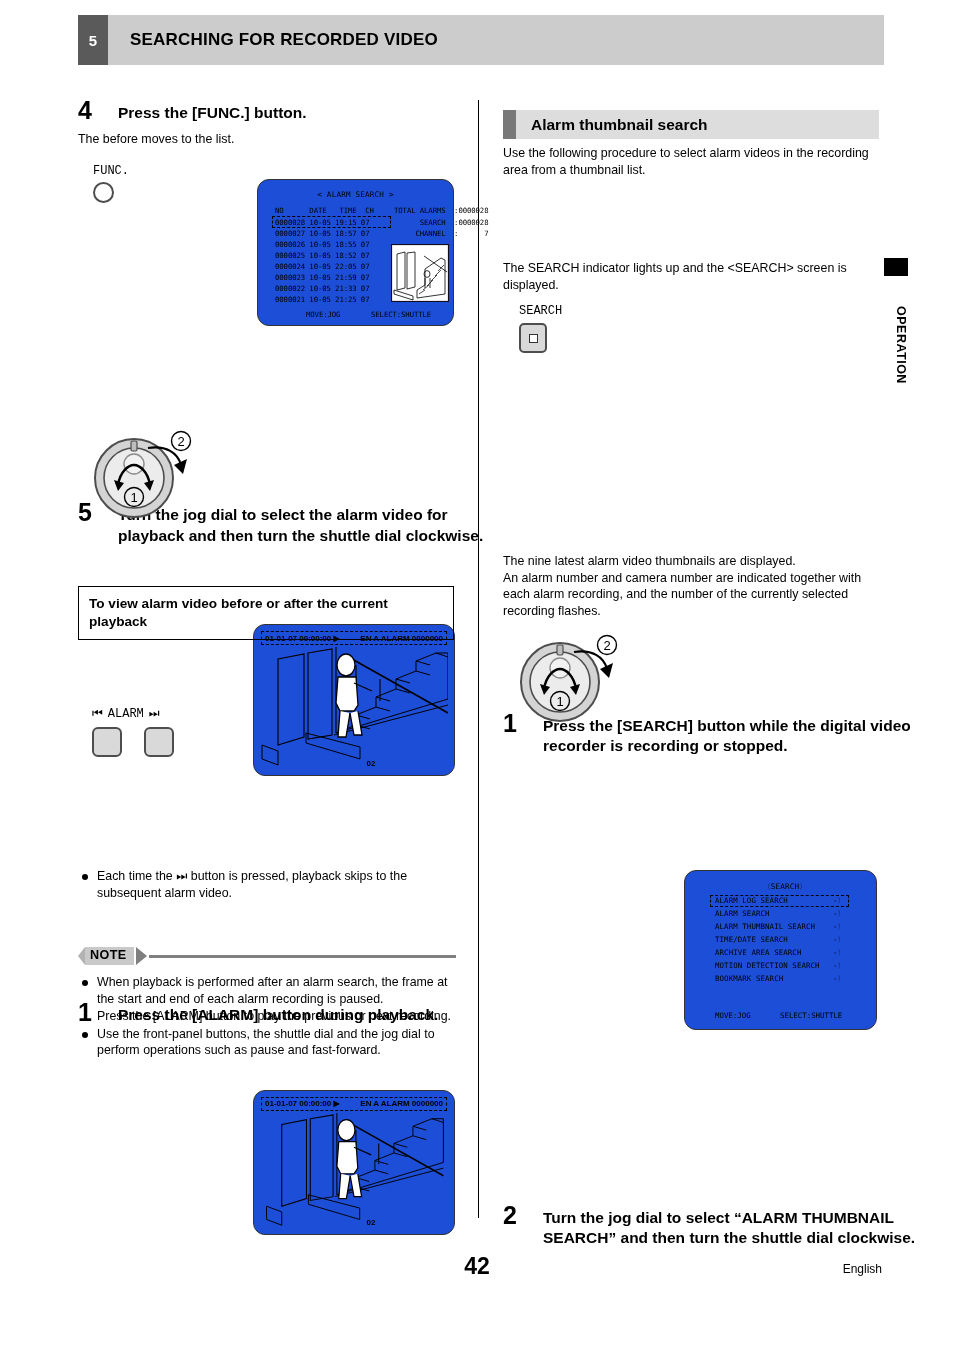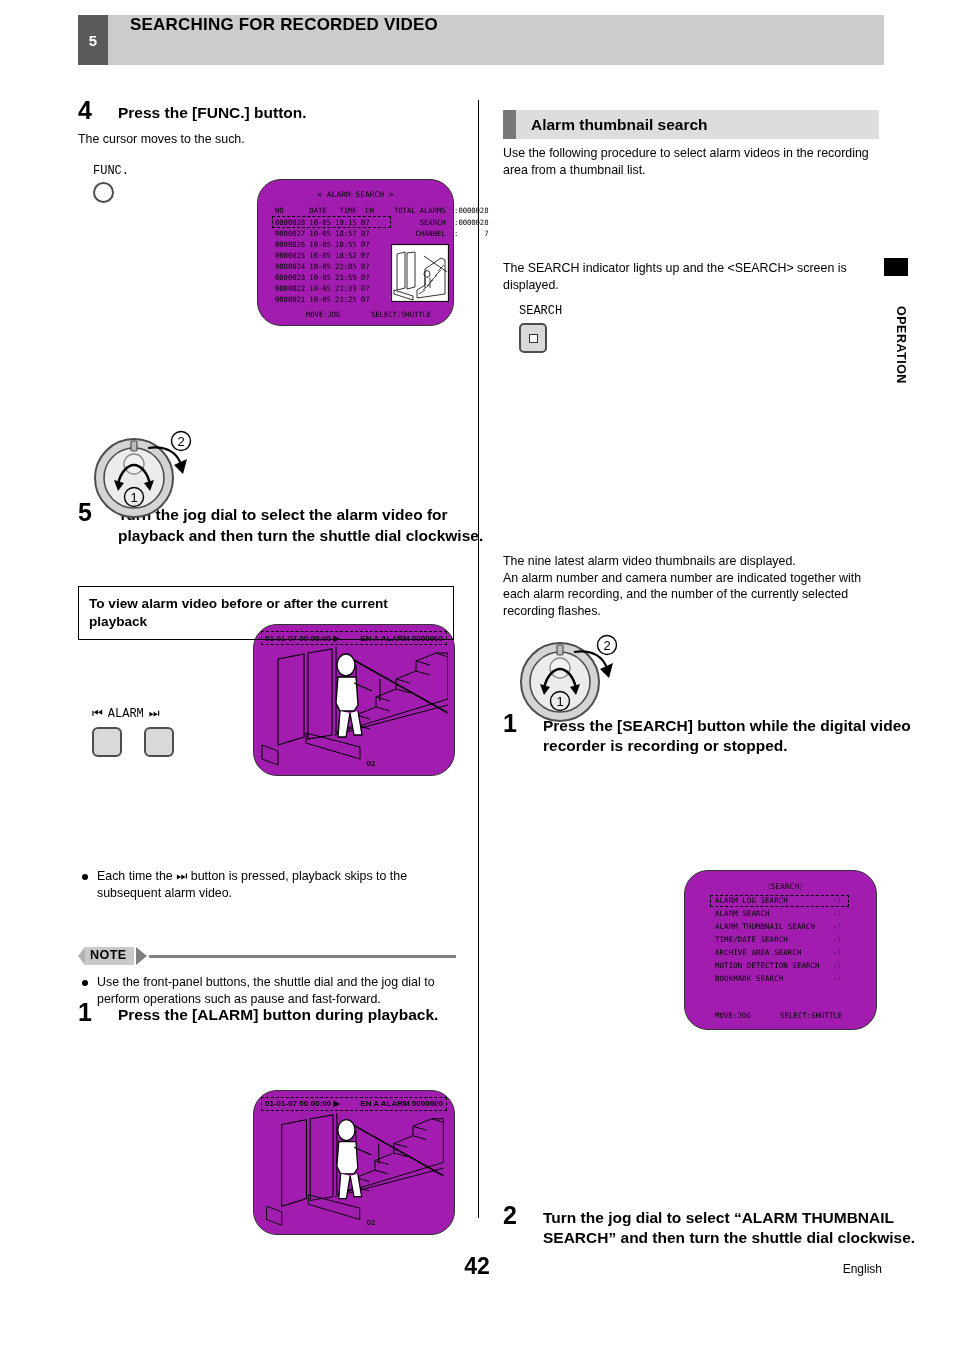--- a/index.html
+++ b/index.html
@@ -33,21 +33,21 @@
     display: flex;
     align-items: center;
     justify-content: center;
   }
   .header-bar {
     position: absolute;
     left: 30px; top: 0;
     right: 0; height: 50px;
     background: #cccccc;
     display: flex;
-    align-items: flex-start;
+    align-items: center;
     padding-left: 22px;
     box-sizing: border-box;
   }
   .header-bar span {
     font-size: 17px;
     font-weight: bold;
     letter-spacing: 0.2px;
   }
 
   
@@ -184,23 +184,23 @@
   }
   .note-rule {
     flex: 1;
     height: 3px;
     background: #808080;
     margin-left: 2px;
   }
 
   
   .osd {
-    background: #a21caf;
+    background: #1d4ed8;
     border: 1.6px solid #333333;
-    border-radius: 24px;
+    border-radius: 12px;
     box-sizing: border-box;
     position: relative;
     font-family: "DejaVu Sans Mono", monospace;
   }
 
   .osd-title {
     text-align: center;
     font-size: 7.6px;
     letter-spacing: 0.2px;
   }
@@ -335,21 +335,21 @@
 
 <div class="col-divider"></div>
 
 <div class="side-tab-block"></div>
 <div class="side-tab-label">OPERATION</div>
 
 <div class="col-left step" style="top:103px;">
   <div class="step-num">4</div>
   <div class="step-title">Press the [FUNC.] button.</div>
 </div>
-<div class="col-left body-text" style="top:131px;">The cursor moves to the such.</div>
+<div class="col-left body-text" style="top:131px;">The before moves to the list.</div>
 
 <div style="position:absolute;left:93px;top:164px;">
   <div class="btn-label">FUNC.</div>
   <div class="round-btn" style="margin-top:4px;"></div>
 </div>
 
 <div class="osd" style="left:257px;top:159px;width:197px;height:147px;">
   <div class="osd-title" style="position:absolute;left:0;right:0;top:10px;">&lt; ALARM SEARCH &gt;</div>
 
   <div class="as-grid" style="left:17px;top:25px;">NO      DATE   TIME  CH</div>
@@ -484,20 +484,22 @@
 </div>
 
 <div class="col-left" style="top:947px;width:378px;">
   <div class="note-banner">
     <div class="note-left-tri"></div>
     <div class="note-box">NOTE</div>
     <div class="note-right-tri"></div>
     <div class="note-rule"></div>
   </div>
   <div style="margin-top:9px;">
+    <div class="bullet-row" style="white-space:pre-line;">When playback is performed after an alarm search, the frame at the start and end of each alarm recording is paused.
+Press the [ALARM] button to play the previous or next recording.</div>
     <div class="bullet-row" style="white-space:pre-line;">Use the front-panel buttons, the shuttle dial and the jog dial to perform operations such as pause and fast-forward.</div>
   </div>
 </div>
 
 <div class="col-right" style="top:110px;">
   <div class="sec-head">
     <div class="sq"></div>
     <span>Alarm thumbnail search</span>
   </div>
 </div>

